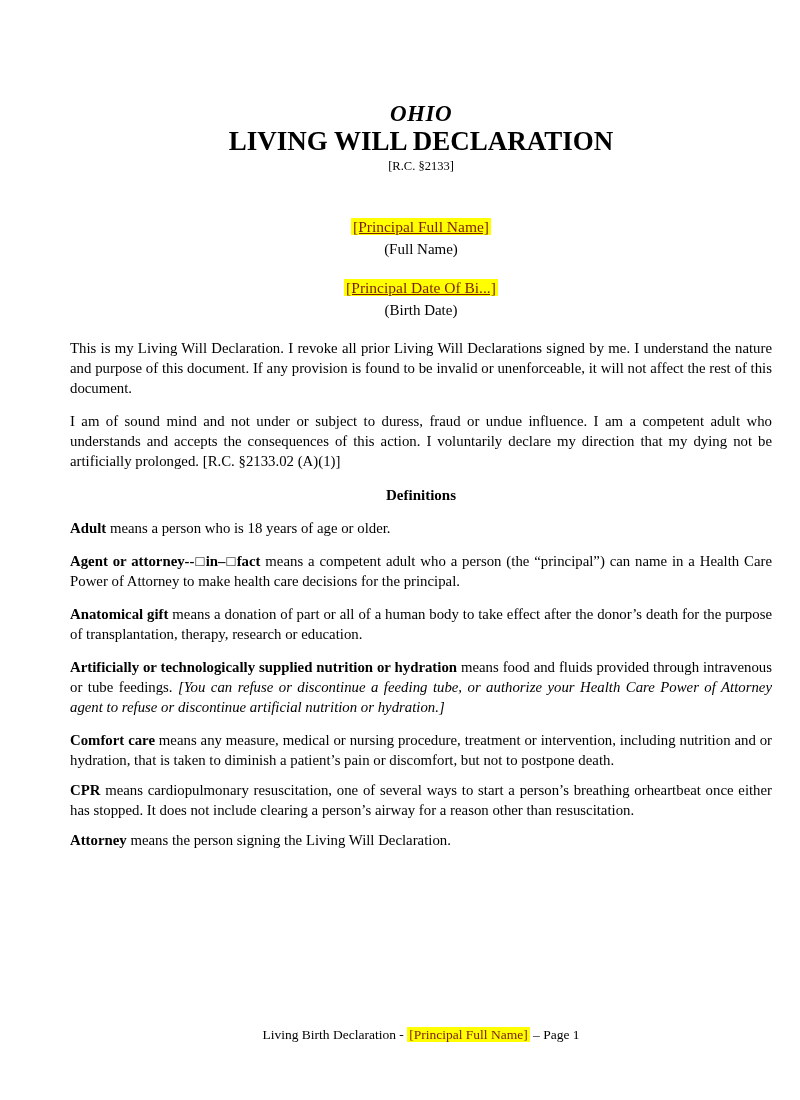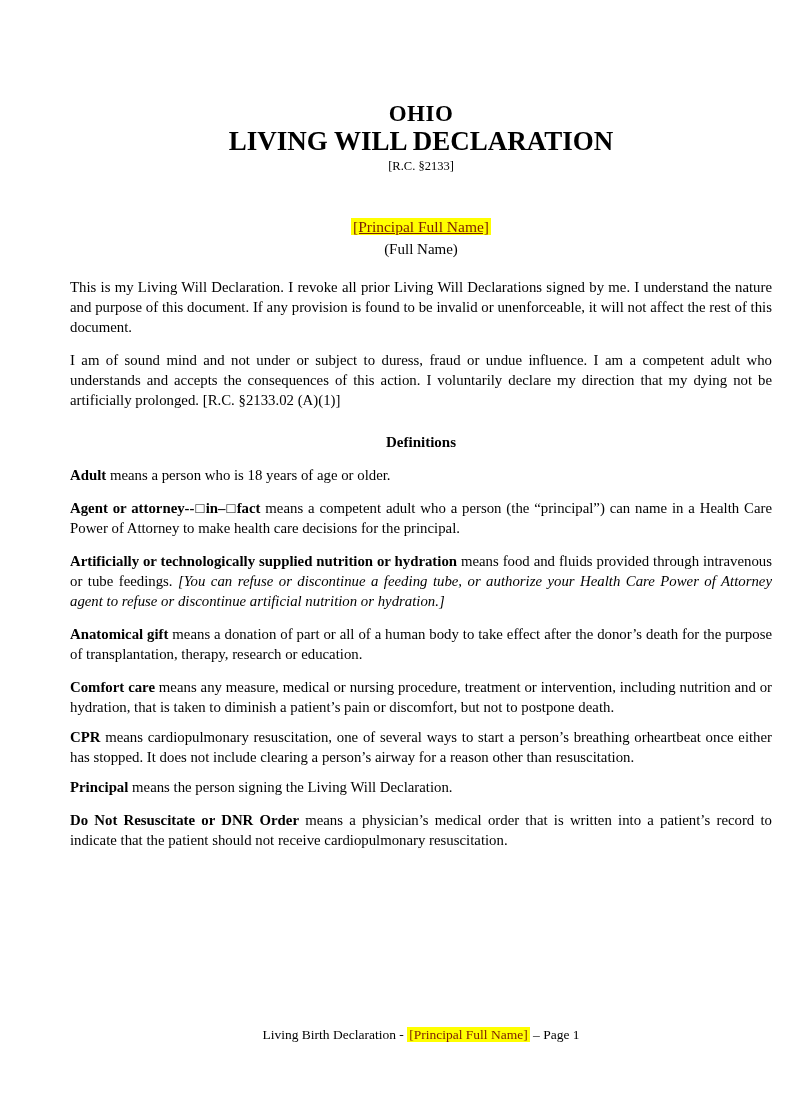--- a/index.html
+++ b/index.html
@@ -12,21 +12,21 @@
     color: #000000;
     overflow: hidden;
   }
   .doc {
     position: absolute;
     left: 70px;
     top: 0;
     width: 702px;
   }
   .title-block { margin-top: 101px; text-align: center; }
-  .state-title { font-size: 23px; font-weight: bold; line-height: 26px; letter-spacing: 0.5px; }
+  .state-title { font-size: 23px; font-weight: bold; line-height: 26px; letter-spacing: 0.5px; font-style: italic; }
   .doc-title   { font-size: 27px; font-weight: bold; line-height: 29px; text-align: center; }
   .statute-ref { font-size: 12.5px; line-height: 15px; margin-top: 3px; }
 
   .fields { text-align: center; margin-top: 44px; }
   .field + .field { margin-top: 19px; }
   .hl {
     background: #ffff00;
     color: #7b1d04;
     text-decoration: underline;
     font-size: 15.5px;
@@ -40,21 +40,21 @@
     line-height: 20px;
     text-align: justify;
     margin: 13px 0 0 0;
   }
   .body-text p.first { margin-top: 8px; }
   .body-text p.tight { margin-top: 10px; }
   .def-heading {
     font-size: 15px;
     font-weight: bold;
     text-align: center;
-    margin: 22px 0 0 0;
+    margin: 14px 0 0 0;
     line-height: 20px;
   }
   .term { font-weight: bold; }
   .note-italic { font-style: italic; }
 
   .page-footer {
     position: absolute;
     left: 70px;
     width: 702px;
     top: 1026px;
@@ -78,43 +78,46 @@
       <div class="state-title">OHIO</div>
       <div class="doc-title">LIVING WILL DECLARATION</div>
       <div class="statute-ref">[R.C. §2133]</div>
     </div>
 
     <div class="fields">
       <div class="field">
         <span class="hl">[Principal Full Name]</span>
         <div class="caption">(Full Name)</div>
       </div>
+      <div class="field">
+        <span class="hl">[Principal Date Of Bi...]</span>
+        <div class="caption">(Birth Date)</div>
+      </div>
     </div>
 
     <div class="body-text">
       <p class="first">This is my Living Will Declaration. I revoke all prior Living Will Declarations signed by me. I understand the nature and purpose of this document. If any provision is found to be invalid or unenforceable, it will not affect the rest of this document.</p>
       <p>I am of sound mind and not under or subject to duress, fraud or undue influence. I am a competent adult who understands and accepts the consequences of this action. I voluntarily declare my direction that my dying not be artificially prolonged. [R.C. §2133.02 (A)(1)]</p>
 
       <h3 class="def-heading">Definitions</h3>
 
       <p><span class="term">Adult</span><span> means a person who is 18 years of age or older.</span></p>
 
       <p><span class="term">Agent or attorney--□in–□fact</span><span> means a competent adult who a person (the “principal”) can name in a Health Care Power of Attorney to make health care decisions for the principal.</span></p>
 
+      <p><span class="term">Anatomical gift</span><span> means a donation of part or all of a human body to take effect after the donor’s death for the purpose of transplantation, therapy, research or education.</span></p>
+
       <p><span class="term">Artificially or technologically supplied nutrition or hydration</span><span> means food and fluids provided through intravenous or tube feedings. </span><span class="note-italic">[You can refuse or discontinue a feeding tube, or authorize your Health Care Power of Attorney agent to refuse or discontinue artificial nutrition or hydration.]</span></p>
-
-      <p><span class="term">Anatomical gift</span><span> means a donation of part or all of a human body to take effect after the donor’s death for the purpose of transplantation, therapy, research or education.</span></p>
 
       <p><span class="term">Comfort care</span><span> means any measure, medical or nursing procedure, treatment or intervention, including nutrition and or hydration, that is taken to diminish a patient’s pain or discomfort, but not to postpone death.</span></p>
 
       <p class="tight"><span class="term">CPR</span><span> means cardiopulmonary resuscitation, one of several ways to start a person’s breathing orheartbeat once either has stopped. It does not include clearing a person’s airway for a reason other than resuscitation.</span></p>
 
-      <p class="tight"><span class="term">Principal</span><span> means the person signing the Living Will Declaration.</span></p>
+      <p class="tight"><span class="term">Attorney</span><span> means the person signing the Living Will Declaration.</span></p>
 
-      <p><span class="term">Do Not Resuscitate or DNR Order</span><span> means a physician’s medical order that is written into a patient’s record to indicate that the patient should not receive cardiopulmonary resuscitation.</span></p>
     </div>
 
   </div>
 
   <div class="page-footer">
     <span>Living Birth Declaration - </span><span class="hl-footer">[Principal Full Name]</span><span> – Page 1</span>
   </div>
 </div>
 
 </body></html>

